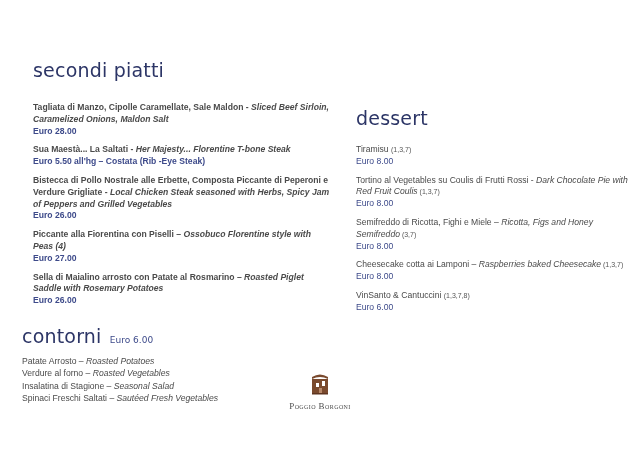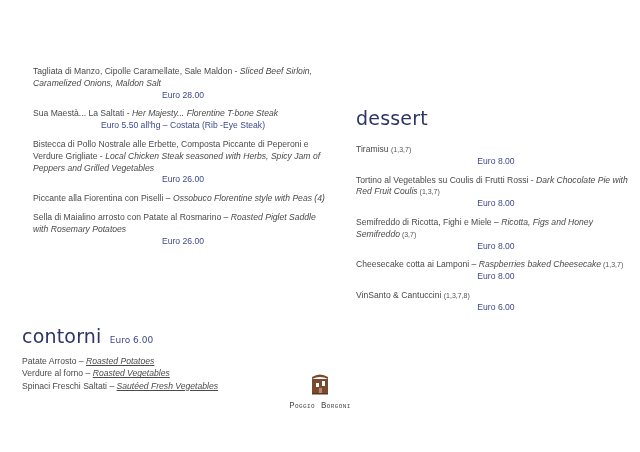--- a/index.html
+++ b/index.html
@@ -56,24 +56,24 @@
       font-style: italic;
     }
     .item .allergens {
       font-size: 7px;
       font-style: normal;
       color: #555;
     }
     .item .price {
       display: block;
       color: #3d4a8a;
-      text-align: center;
     }
     .left-items {
-      margin-top: 8px;
+      margin-top: 20px;
+      font-weight: bold;
     }
     .right-items {
       margin-top: 14px;
     }
     .contorni {
       position: absolute;
       left: 22px;
       top: 324px;
       width: 300px;
     }
@@ -81,86 +81,90 @@
       margin-top: 3px;
     }
     .contorni-list .line {
       font-family: "Liberation Sans", sans-serif;
       font-size: 8.6px;
       line-height: 12.3px;
       color: #4a4a4a;
     }
     .contorni-list .line .en {
       font-style: italic;
-      text-decoration: underline;
     }
     .logo {
       position: absolute;
       left: 270px;
       top: 372px;
       width: 100px;
       text-align: center;
     }
     .logo-mark {
       display: block;
       margin: 0 auto;
       width: 20px;
       height: 24px;
     }
     .logo-text {
-      font-family: Liberation Mono, monospace;
+      font-family: Liberation Serif, serif;
       font-variant: small-caps;
       font-size: 9px;
       color: #4d4d4d;
       letter-spacing: 0.4px;
       margin-top: 5px;
       white-space: nowrap;
     }
   </style>
 </head>
 <body>
 
 <div class="col col-left">
+  <h2 class="section-title">secondi piatti</h2>
   <div class="left-items">
 
     <p class="item">
       <span>Tagliata di Manzo, Cipolle Caramellate, Sale Maldon - </span><span class="en">Sliced Beef Sirloin, Caramelized Onions, Maldon Salt</span>
       <span class="price">Euro 28.00</span>
     </p>
 
     <p class="item">
       <span>Sua Maestà... La Saltati - </span><span class="en">Her Majesty... Florentine T-bone Steak</span>
       <span class="price">Euro 5.50 all'hg – Costata (Rib -Eye Steak)</span>
     </p>
 
     <p class="item">
       <span>Bistecca di Pollo Nostrale alle Erbette, Composta Piccante di Peperoni e Verdure Grigliate - </span><span class="en">Local Chicken Steak seasoned with Herbs, Spicy Jam of Peppers and Grilled Vegetables</span>
       <span class="price">Euro 26.00</span>
     </p>
 
     <p class="item">
       <span>Piccante alla Fiorentina con Piselli – </span><span class="en">Ossobuco Florentine style with Peas (4)</span>
+      <span class="price">Euro 27.00</span>
     </p>
 
     <p class="item">
       <span>Sella di Maialino arrosto con Patate al Rosmarino – </span><span class="en">Roasted Piglet Saddle with Rosemary Potatoes</span>
       <span class="price">Euro 26.00</span>
     </p>
 
   </div>
 </div>
 
 <div class="contorni">
   <h2 class="section-title"><span>contorni</span> <span class="title-price">Euro 6.00</span></h2>
   <div class="contorni-list">
     <div class="line">
       <span>Patate Arrosto – </span><span class="en">Roasted Potatoes</span>
     </div>
     <div class="line">
       <span>Verdure al forno – </span><span class="en">Roasted Vegetables</span>
+    </div>
+    <div class="line">
+      <span>Insalatina di Stagione – </span><span class="en">Seasonal Salad</span>
     </div>
     <div class="line">
       <span>Spinaci Freschi Saltati – </span><span class="en">Sautéed Fresh Vegetables</span>
     </div>
   </div>
 </div>
 
 <div class="col col-right">
   <h2 class="section-title">dessert</h2>
   <div class="right-items">

